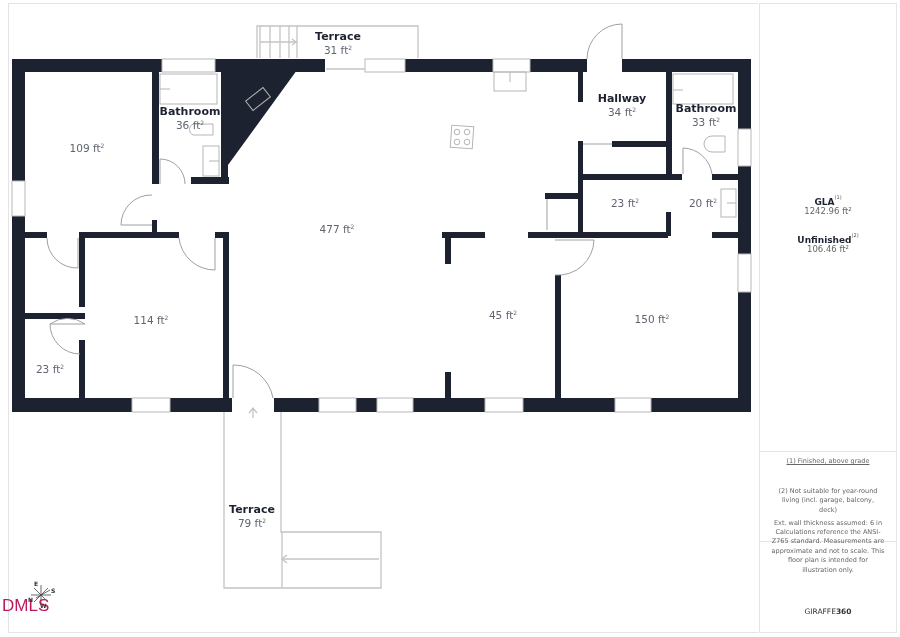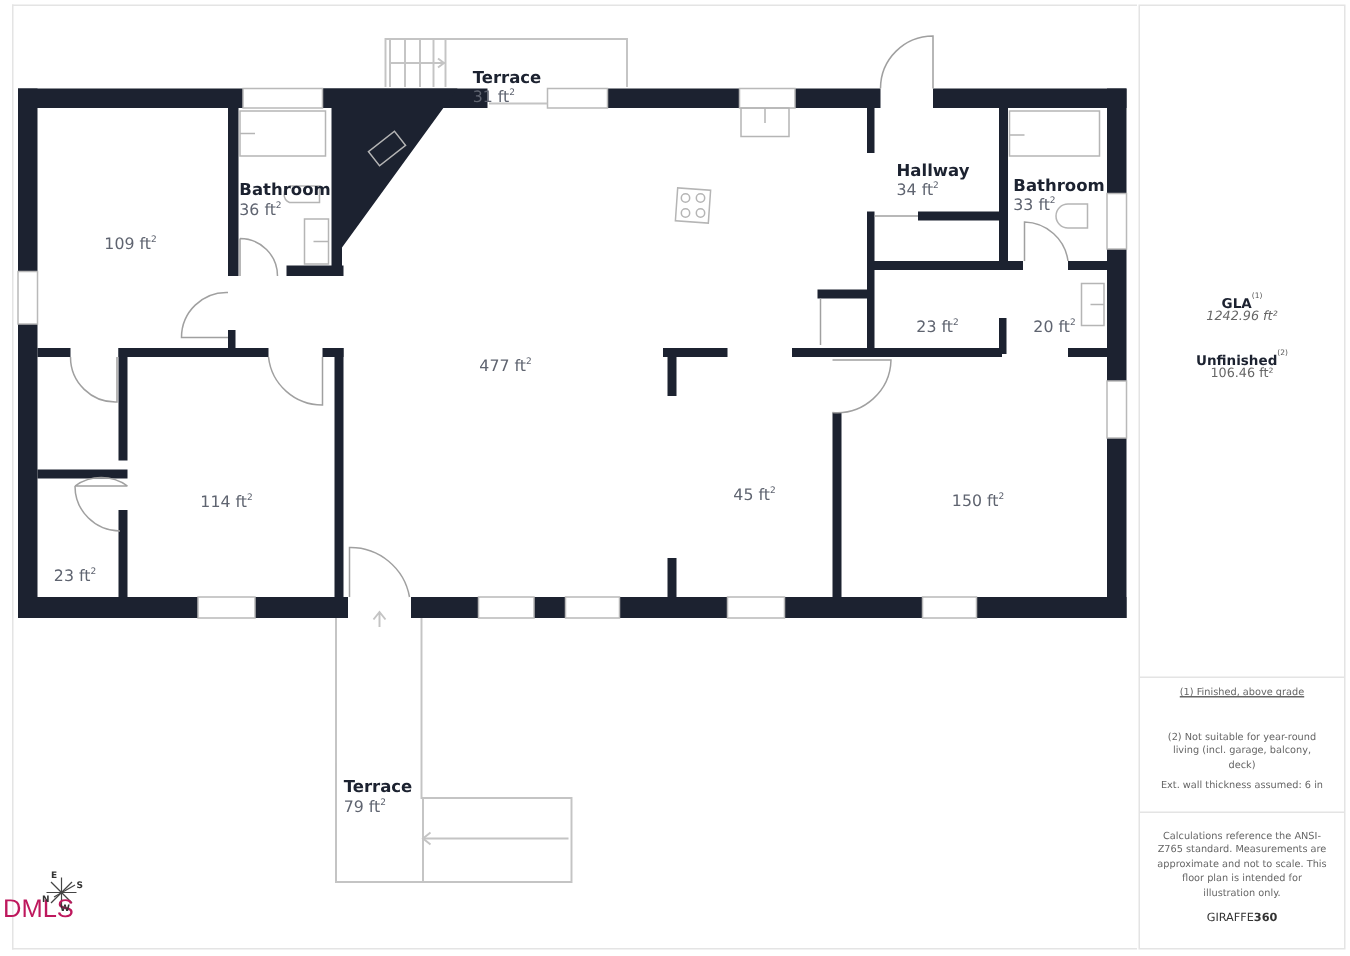--- a/index.html
+++ b/index.html
@@ -1,21 +1,21 @@
 <!DOCTYPE html>
 <html><head>
 <meta charset="utf-8">
 <style>
   html,body{margin:0;padding:0;background:#fff;}
   body{width:900px;height:637px;position:relative;overflow:hidden;font-family:"DejaVu Sans","Liberation Sans",sans-serif;}
   .frame{position:absolute;left:8px;top:3px;width:750px;height:630px;border:1px solid #e4e4e4;border-right:none;box-sizing:border-box;}
   .side{position:absolute;left:759px;top:3px;width:138px;height:630px;border:1px solid #e4e4e4;box-sizing:border-box;}
   .side-div{position:absolute;left:0;width:100%;height:1px;background:#e4e4e4;}
   .plan{position:absolute;left:0;top:0;width:900px;height:637px;}
-  .lbl{position:absolute;transform:translateX(-50%);white-space:nowrap;line-height:1.15;margin-top:15px;}
+  .lbl{position:absolute;transform:translateX(-50%);text-align:center;white-space:nowrap;line-height:1.15;}
   .rn{font-weight:bold;font-size:11px;color:#1c2230;}
   .ra{font-size:10.5px;color:#5f6470;}
   .ra sup{font-size:6px;}
   .sd{position:absolute;left:0;width:100%;text-align:center;color:#555;}
   .gla-t{font-weight:bold;font-size:9px;color:#1c2230;}
   .gla-v{font-size:8.5px;color:#666;}
   .note{font-size:6.5px;color:#666;line-height:1.45;}
   .brand{font-size:7.5px;color:#333;}
   .brand b{font-weight:bold;}
   .sup2{font-size:5px;vertical-align:super;}
@@ -212,28 +212,28 @@
     <div class="lbl" style="left: 252px; top: 504px;">
       <div class="rn">Terrace</div>
       <div class="ra"><span>79</span> <span>ft</span><sup>2</sup></div>
     </div>
   </div>
 
 <div class="side">
   <div class="sd" style="top:186px;">
     <span class="gla-t">GLA</span><span class="sup2">(1)</span>
   </div>
-  <div class="sd gla-v" style="top:202px;font-style:italic;">1242.96 ft²</div>
+  <div class="sd gla-v" style="top:202px;">1242.96 ft²</div>
   <div class="sd" style="top:224px;">
     <span class="gla-t">Unfinished</span><span class="sup2">(2)</span>
   </div>
   <div class="sd gla-v" style="top:240px;">106.46 ft²</div>
 
   <div class="side-div" style="top:447px;"></div>
   <div class="sd note" style="top:453px;padding:0 10px;box-sizing:border-box;text-decoration:underline;">(1) Finished, above grade</div>
   <div class="sd note" style="top:483px;padding:0 12px;box-sizing:border-box;">(2) Not suitable for year-round living (incl. garage, balcony, deck)</div>
   <div class="sd note" style="top:515px;padding:0 10px;box-sizing:border-box;">Ext. wall thickness assumed: 6 in</div>
   <div class="side-div" style="top:537px;"></div>
-  <div class="sd note" style="top:549px;padding:0 10px;box-sizing:border-box;">Calculations reference the ANSI-Z765 standard. Measurements are approximate and not to scale. This floor plan is intended for illustration only.</div>
+  <div class="sd note" style="top:524px;padding:0 10px;box-sizing:border-box;">Calculations reference the ANSI-Z765 standard. Measurements are approximate and not to scale. This floor plan is intended for illustration only.</div>
   <div class="sd brand" style="top:603px;text-align:center;">
     <span>GIRAFFE</span><b>360</b>
   </div>
 </div>
 
 </body></html>

